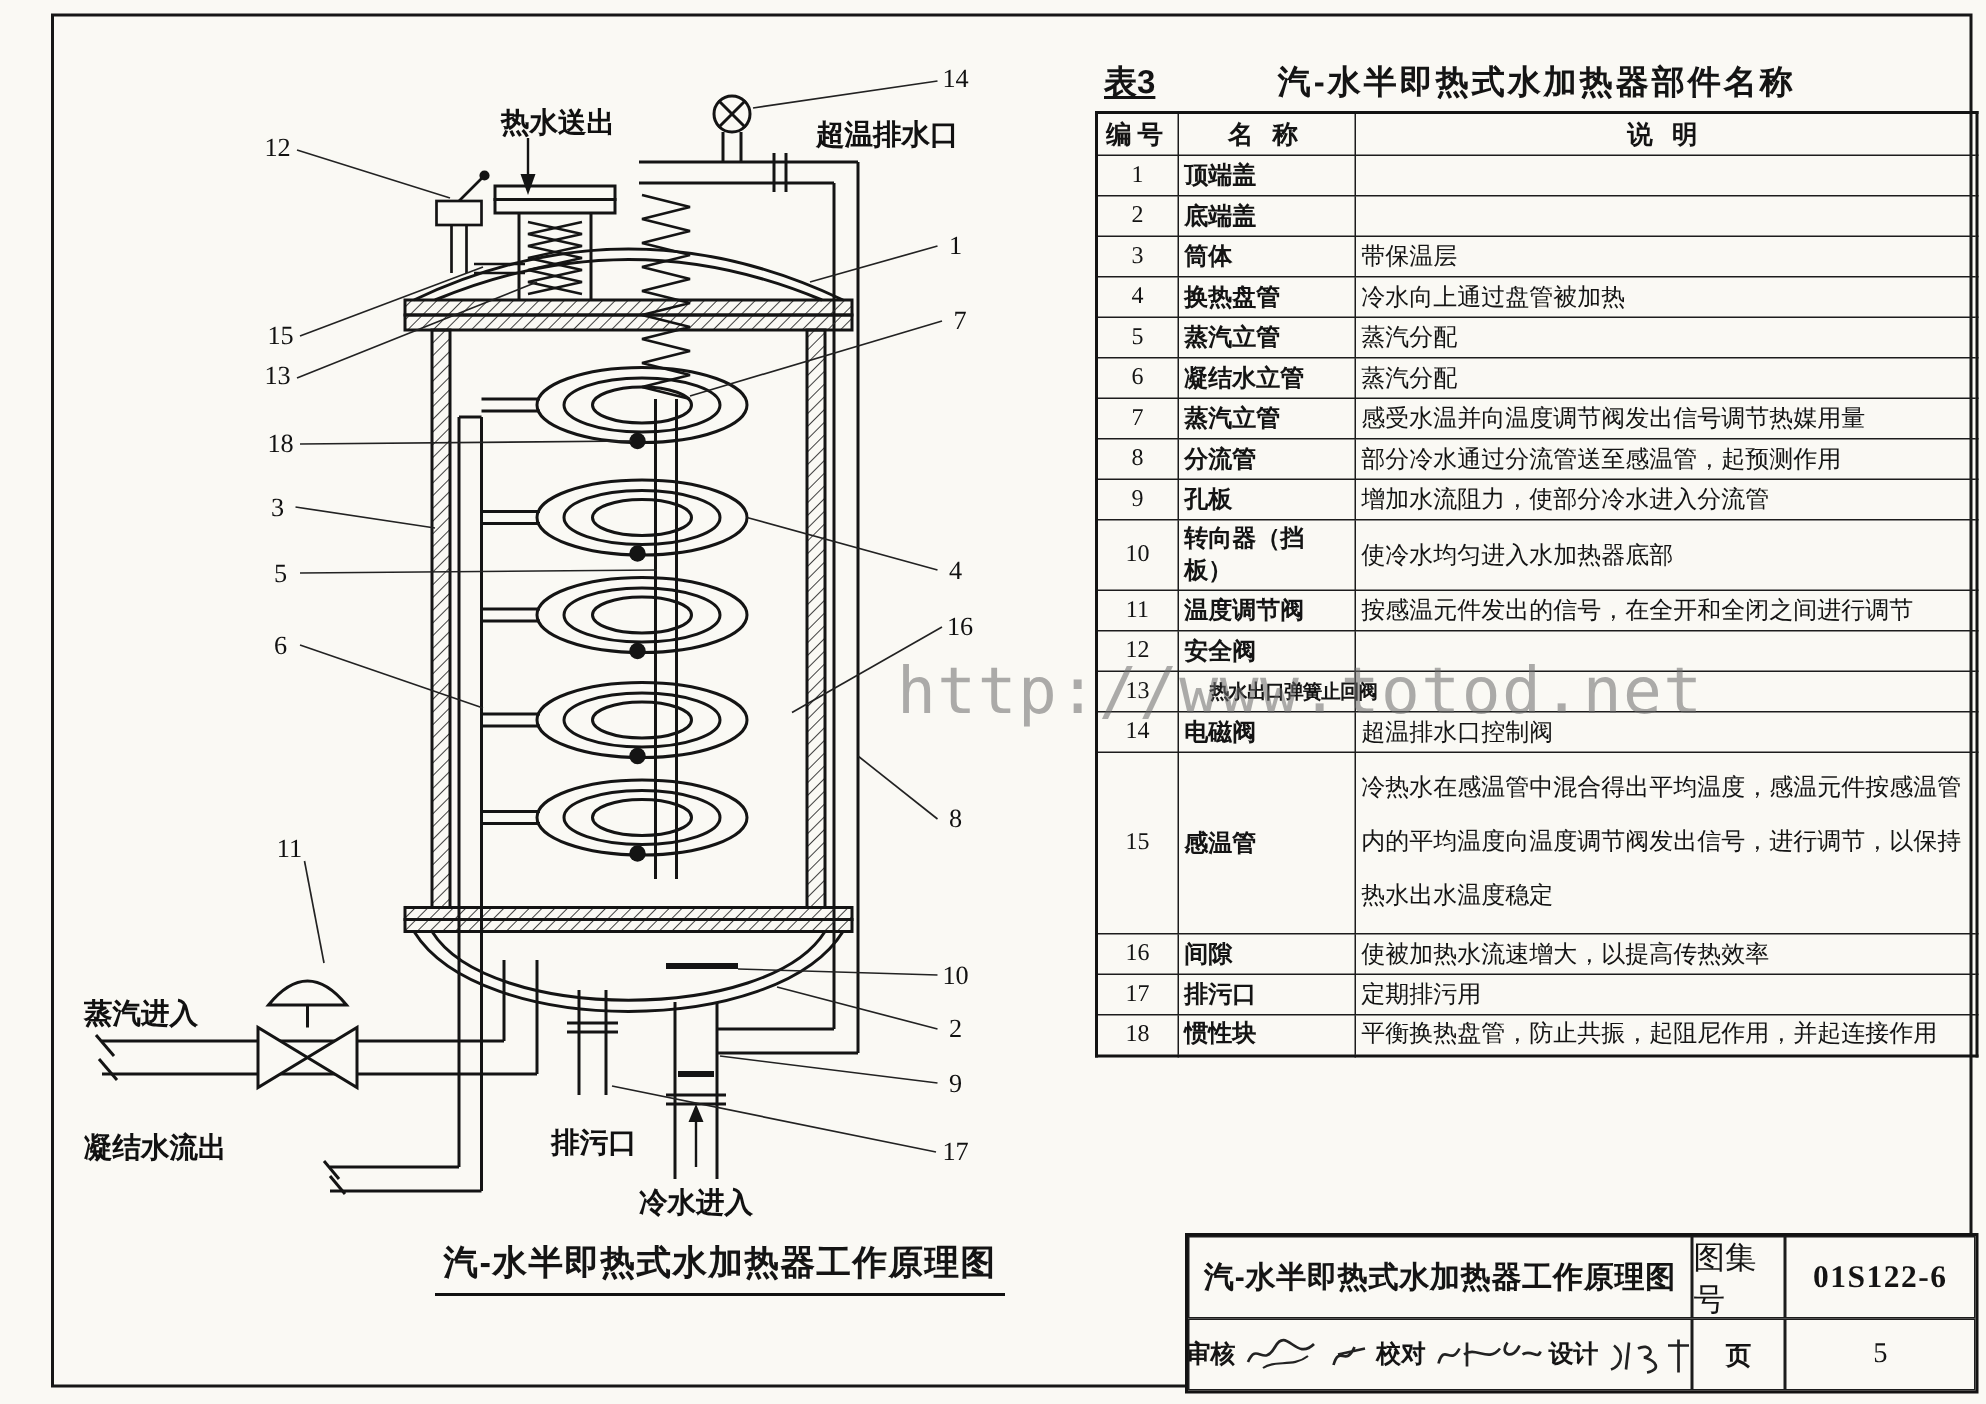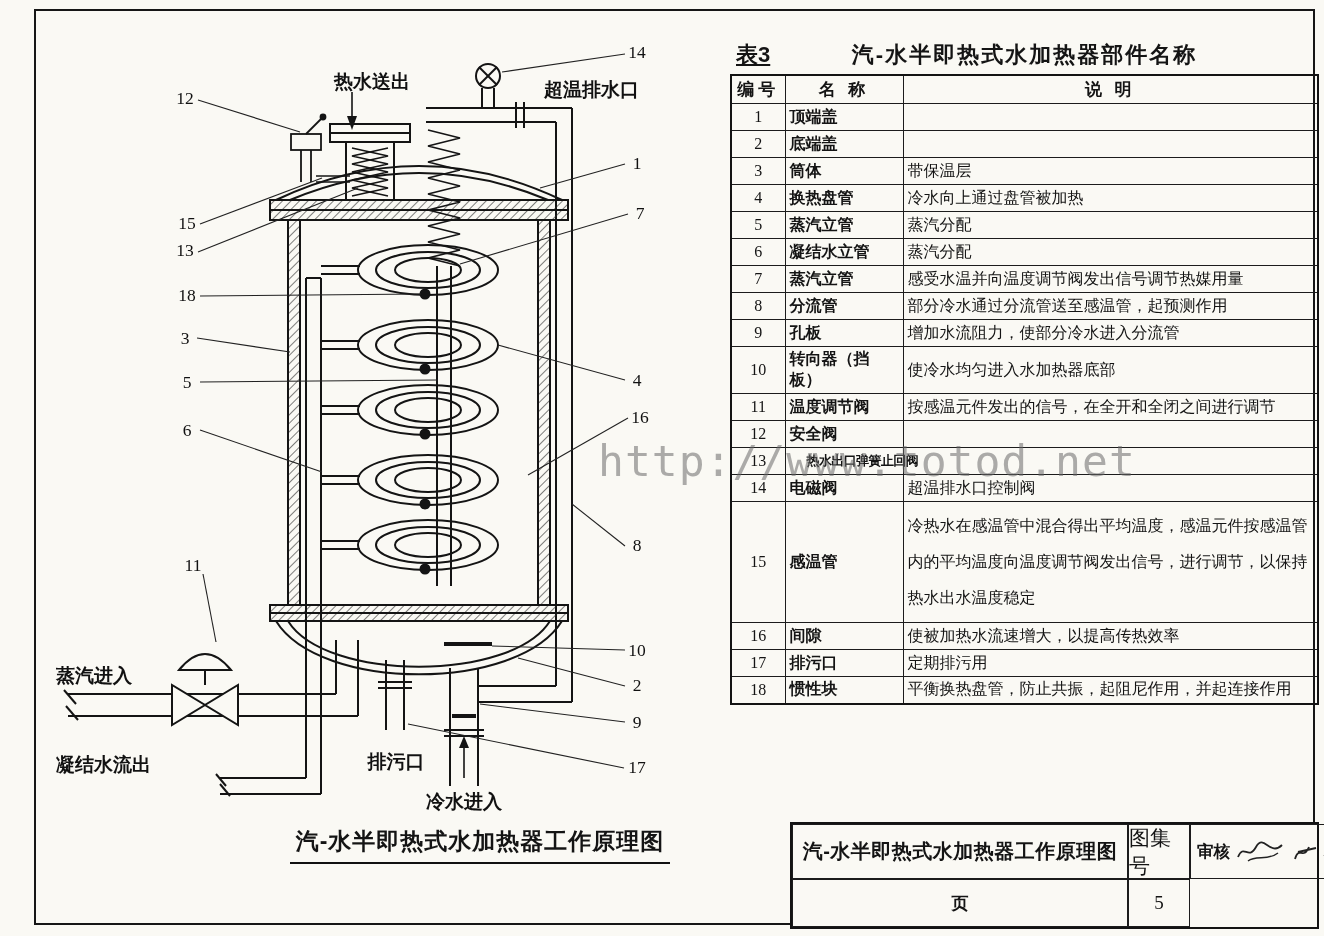--- a/index.html
+++ b/index.html
@@ -42,21 +42,21 @@
   
   .title-block{
     position:absolute;left:790px;top:822px;width:529px;height:107px;box-sizing:border-box;
     display:grid;grid-template-columns:336px 62px 1fr;grid-template-rows:55px 1fr;
     border:2.5px solid #131313;background:#faf9f4;
   }
   .tb-cell{border:1.4px solid #1c1c1c;display:flex;align-items:center;justify-content:center;box-sizing:border-box;}
   .tb-title{font-size:20px;font-weight:bold;letter-spacing:0.5px;}
   .tb-atlas-label{font-size:21px;font-weight:normal;}
   .tb-atlas-no{font-size:21px;font-weight:bold;letter-spacing:1px;font-family:"Liberation Serif","DejaVu Serif",serif;}
-  .tb-sign{justify-content:flex-start;padding:0 6px;gap:4px;}
+  .tb-sign{justify-content:center;padding:0 6px;gap:4px;}
   .tb-sign .lab{font-size:16.5px;font-weight:bold;white-space:nowrap;}
   .tb-sign svg{flex:0 0 auto;}
   .tb-page-label{font-size:17px;font-weight:bold;}
   .tb-page-no{font-size:19px;font-family:"Liberation Serif","DejaVu Serif",serif;}
   
   .watermark{
     position:absolute;left:598px;top:436px;z-index:30;pointer-events:none;
     font-family:"DejaVu Sans Mono","Liberation Mono",monospace;
     font-size:43px;color:rgba(105,105,105,0.55);letter-spacing:1px;white-space:nowrap;
   }
@@ -382,20 +382,21 @@
           <td class="c-name">惯性块</td>
           <td class="c-desc">平衡换热盘管，防止共振，起阻尼作用，并起连接作用</td>
         </tr>
   </tbody>
     </table>
 </div>
 
 <div class="title-block">
   <div class="tb-cell tb-title">汽-水半即热式水加热器工作原理图</div>
   <div class="tb-cell tb-atlas-label">图集号</div>
+  <div class="tb-cell tb-atlas-no">01S122-6</div>
   <div class="tb-cell tb-sign">
     <span class="lab">审核</span>
     <svg width="52" height="26" viewBox="0 0 52 26">
       <path d="M4,18 C10,4 14,22 22,8 S36,18 48,6" stroke="#222" stroke-width="1.8" fill="none"></path>
       <path d="M14,22 C22,16 34,22 44,14" stroke="#222" stroke-width="1.4" fill="none"></path>
     </svg>
     <svg width="30" height="26" viewBox="0 0 30 26">
       <path d="M5,20 C9,6 13,22 19,8 M8,13 L26,9" stroke="#222" stroke-width="1.8" fill="none"></path>
     </svg>
     <span class="lab">校对</span>

